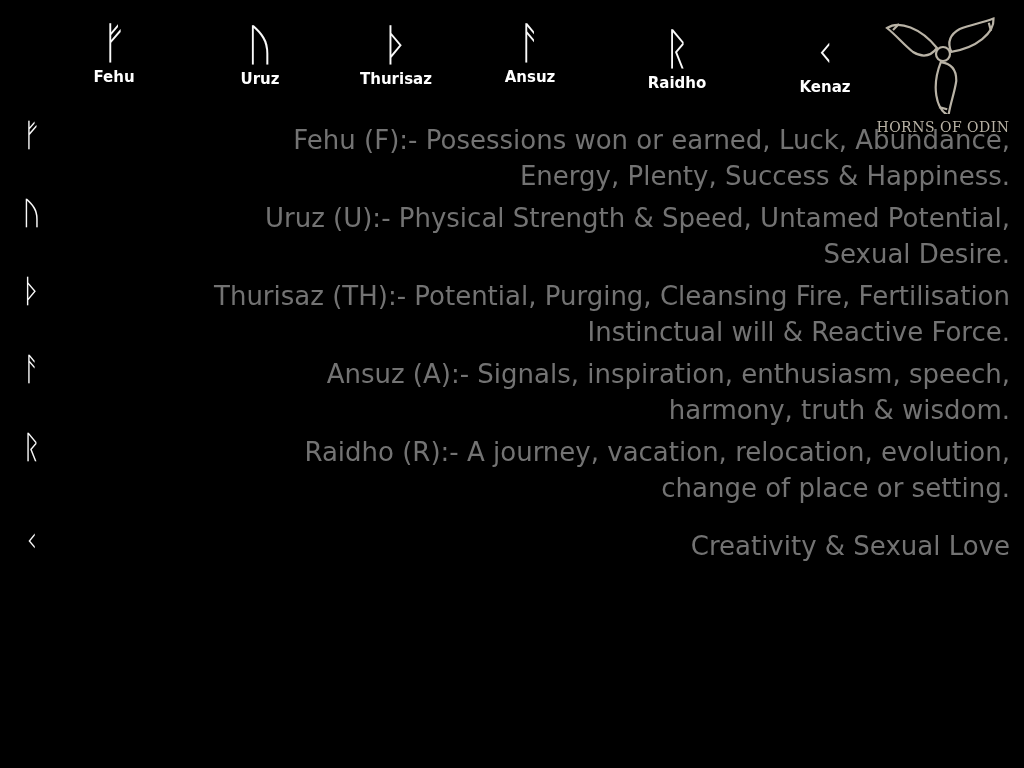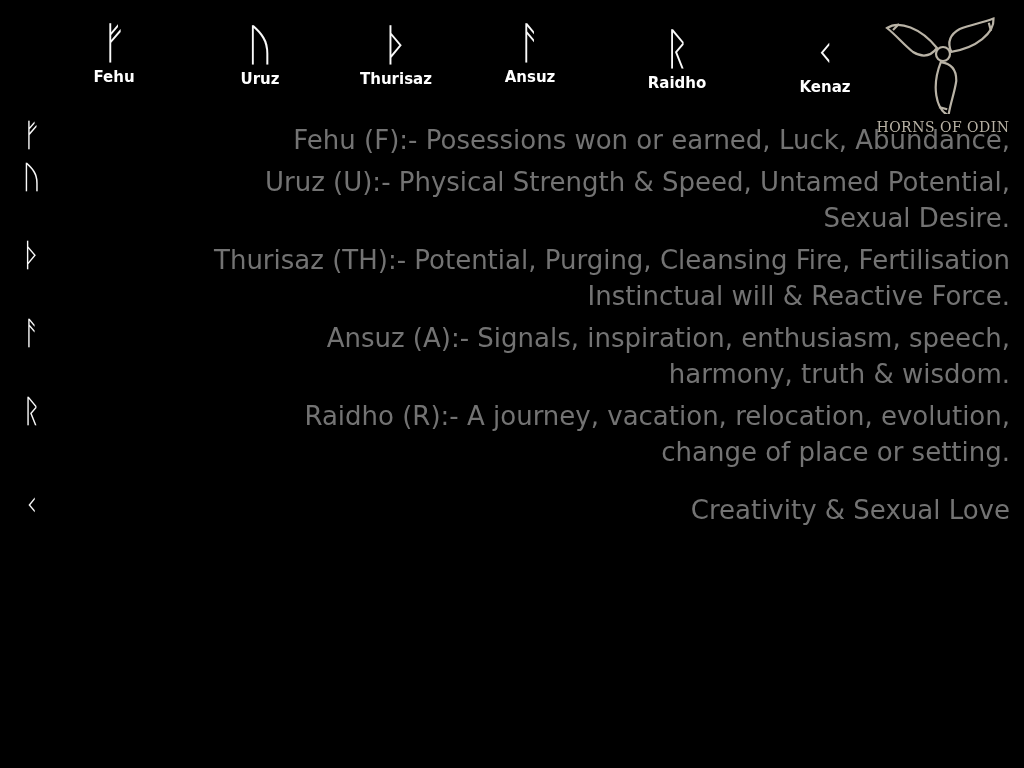--- a/index.html
+++ b/index.html
@@ -163,20 +163,21 @@
       <div class="logo-text">HORNS OF ODIN</div>
     </div>
   </div>
 
   <div id="meanings">
 
     <div class="entry">
       <span class="entry-glyph">ᚠ</span>
       <span class="entry-text">
         <span class="line">Fehu (F):- Posessions won or earned, Luck, Abundance,</span>
+        <span class="line indent-1">Energy, Plenty, Success &amp; Happiness.</span>
       </span>
     </div>
 
     <div class="entry">
       <span class="entry-glyph">ᚢ</span>
       <span class="entry-text">
         <span class="line">Uruz (U):- Physical Strength &amp; Speed, Untamed Potential,</span>
         <span class="line">Sexual Desire.</span>
       </span>
     </div>

